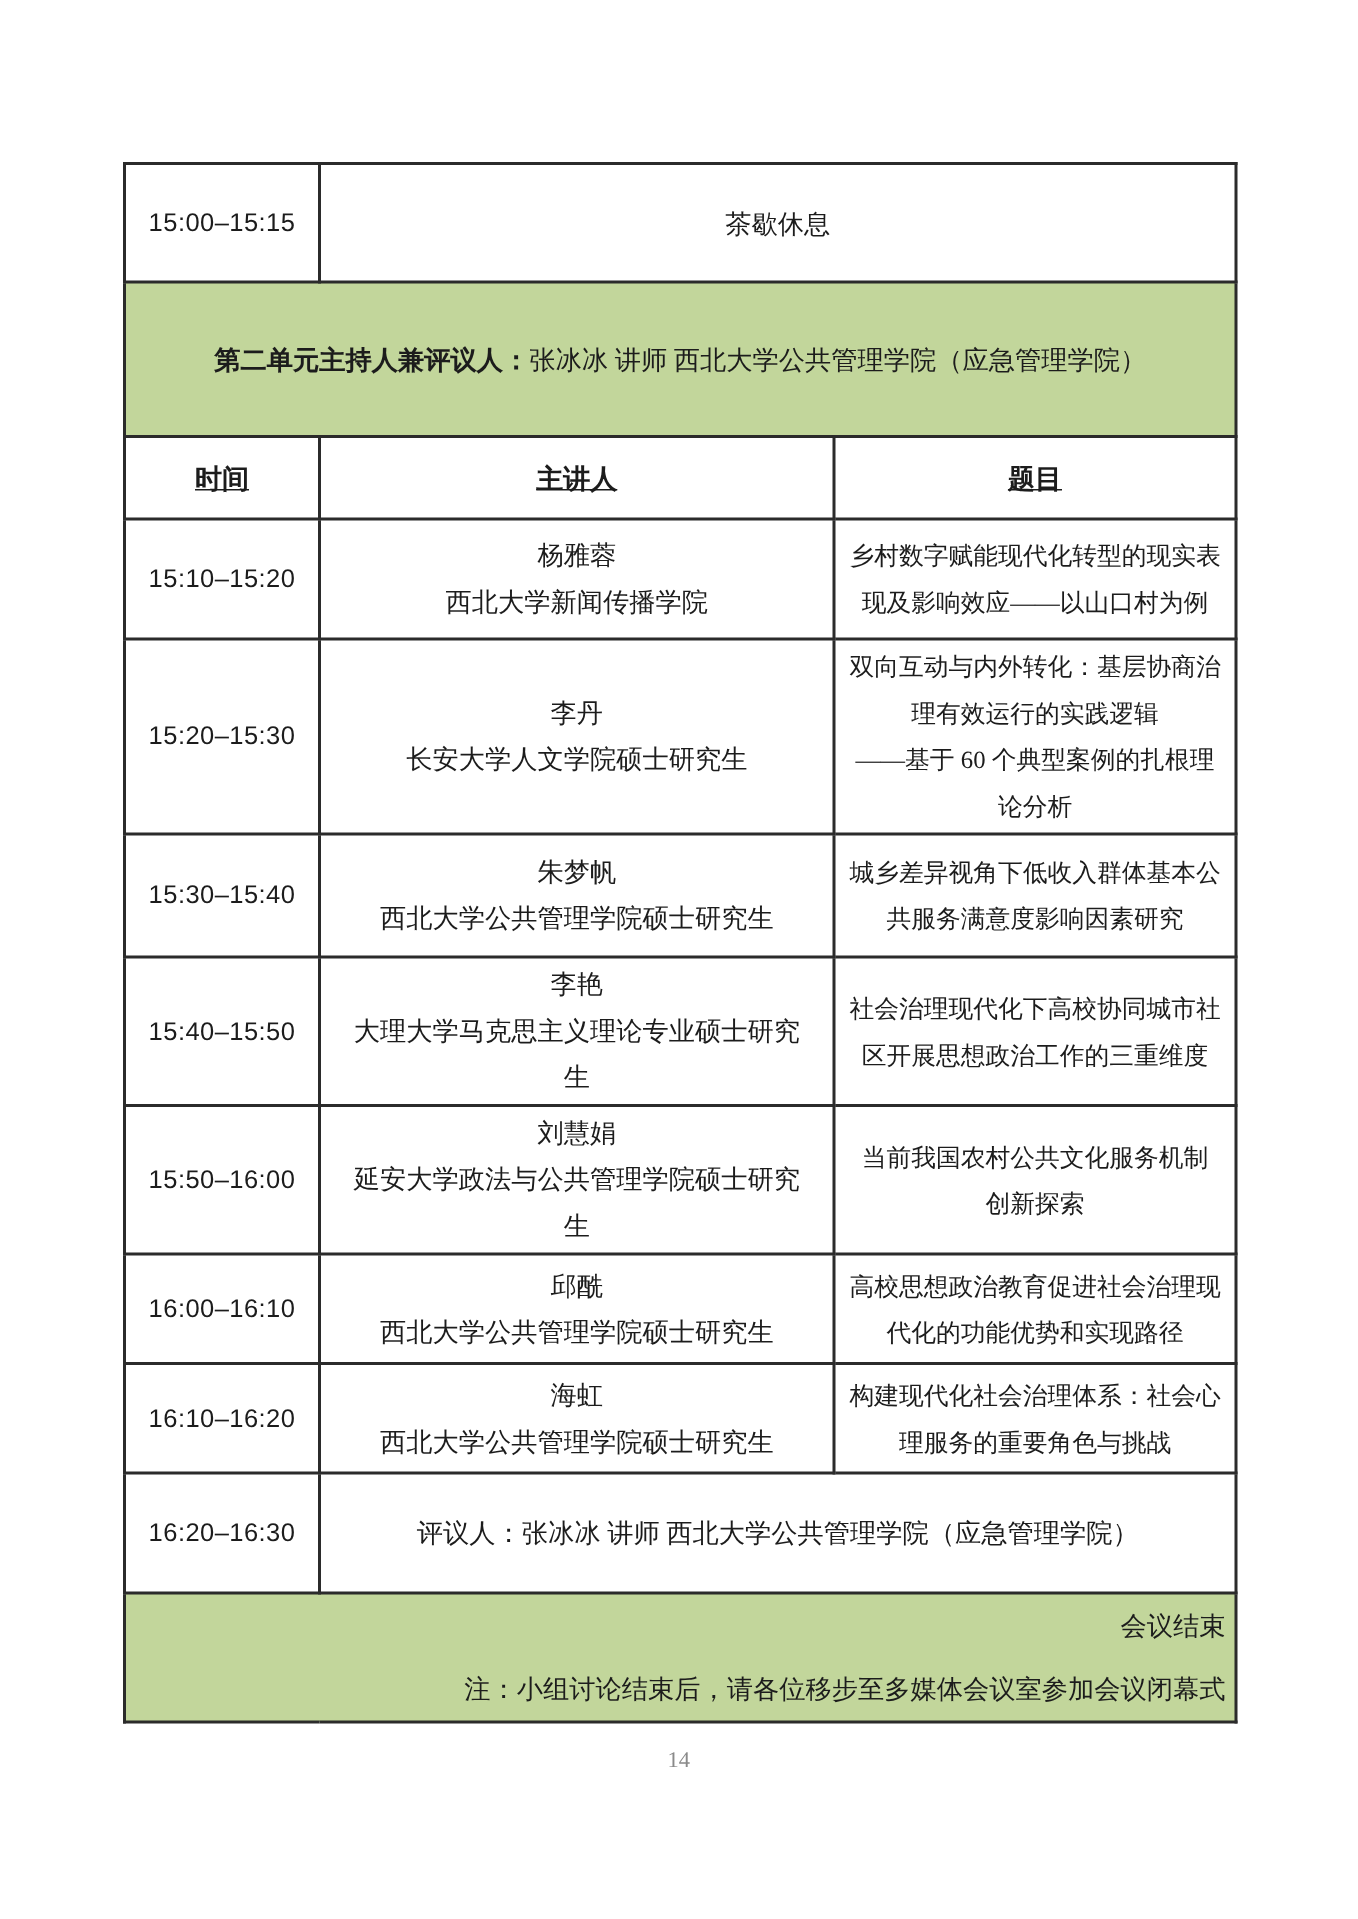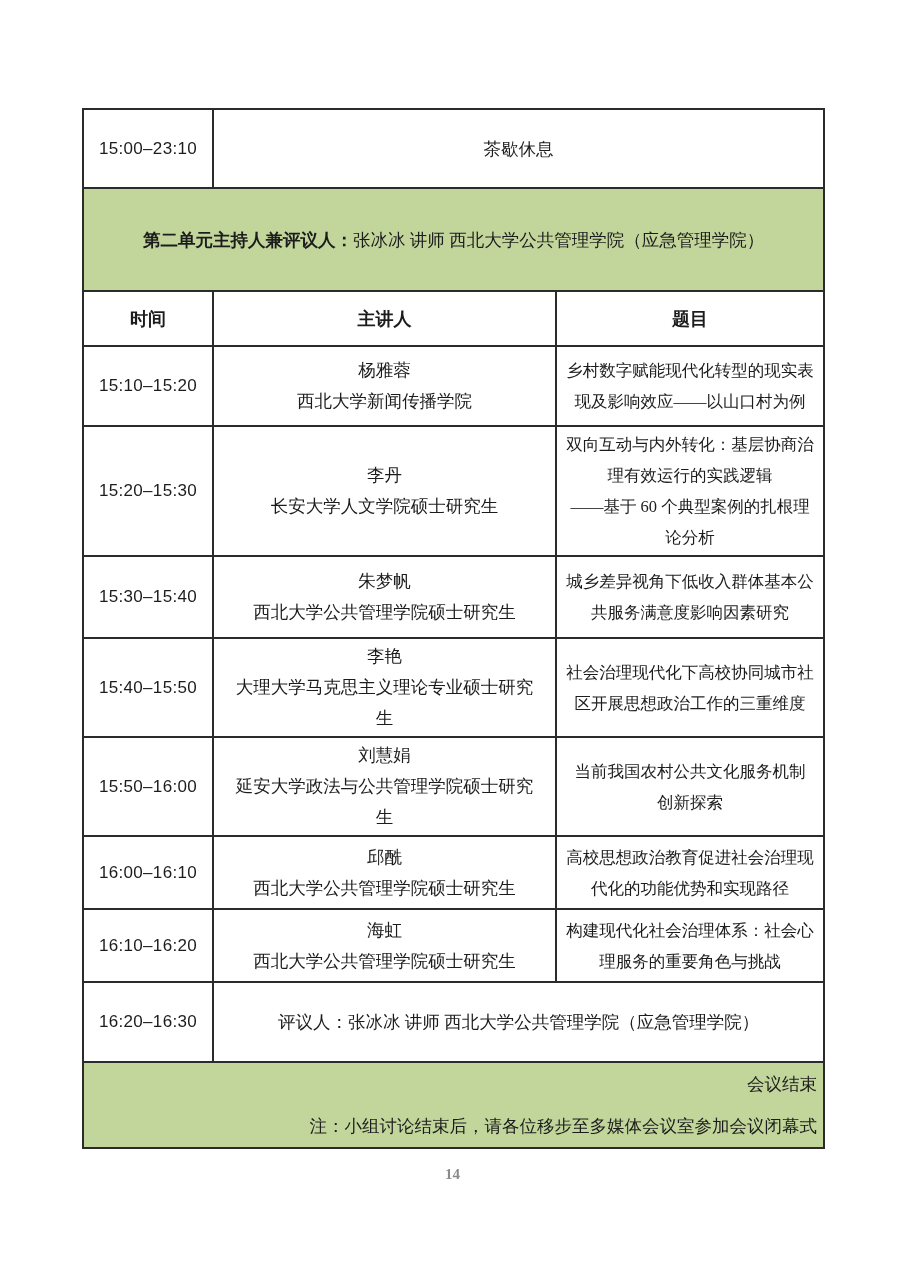--- a/index.html
+++ b/index.html
@@ -33,21 +33,21 @@
     font-weight: normal;
   }
   .ml { white-space: pre-line; }
   td.time {
     font-family: "Liberation Sans", sans-serif;
     font-size: 17px;
     letter-spacing: 0.3px;
   }
   tr.row-break   { height: 79px; }
   tr.row-banner  { height: 103px; }
-  tr.row-header  { height: 55px; }
+  tr.row-header  { height: 55px; text-decoration: underline; }
   tr.r0 { height: 80px; }
   tr.r1 { height: 123px; }
   tr.r2 { height: 82px; }
   tr.r3 { height: 97px; }
   tr.r4 { height: 95px; }
   tr.r5 { height: 73px; padding-left: 24px; }
   tr.r6 { height: 73px; }
   tr.row-review { height: 80px; }
   tr.row-close  { height: 80px; }
   tr.row-header th { font-size: 18px; font-weight: bold; }
@@ -61,37 +61,36 @@
   .close-note  { font-size: 17.5px; line-height: 26px; }
   .pageno {
     position: absolute;
     left: 0;
     right: 0;
     top: 1166px;
     text-align: center;
     color: #8a8a8a;
     font-size: 15px;
     font-family: "Liberation Serif", serif;
-    font-weight: bold;
   }
 </style>
 </head>
 <body>
 
 <div class="page">
   <table class="schedule">
     <colgroup>
         <col class="c1">
         <col class="c2">
         <col class="c3">
       </colgroup>
 
     <tbody>
         <tr class="row-break">
-      <td class="time">15:00–23:10</td>
+      <td class="time">15:00–15:15</td>
       <td colspan="2">茶歇休息</td>
     </tr>
 
     <tr class="row-banner">
       <td colspan="3" class="banner"><span class="bold">第二单元主持人兼评议人：</span><span>张冰冰 讲师 西北大学公共管理学院（应急管理学院）</span></td>
     </tr>
 
     <tr class="row-header">
       <th>时间</th>
       <th>主讲人</th>

